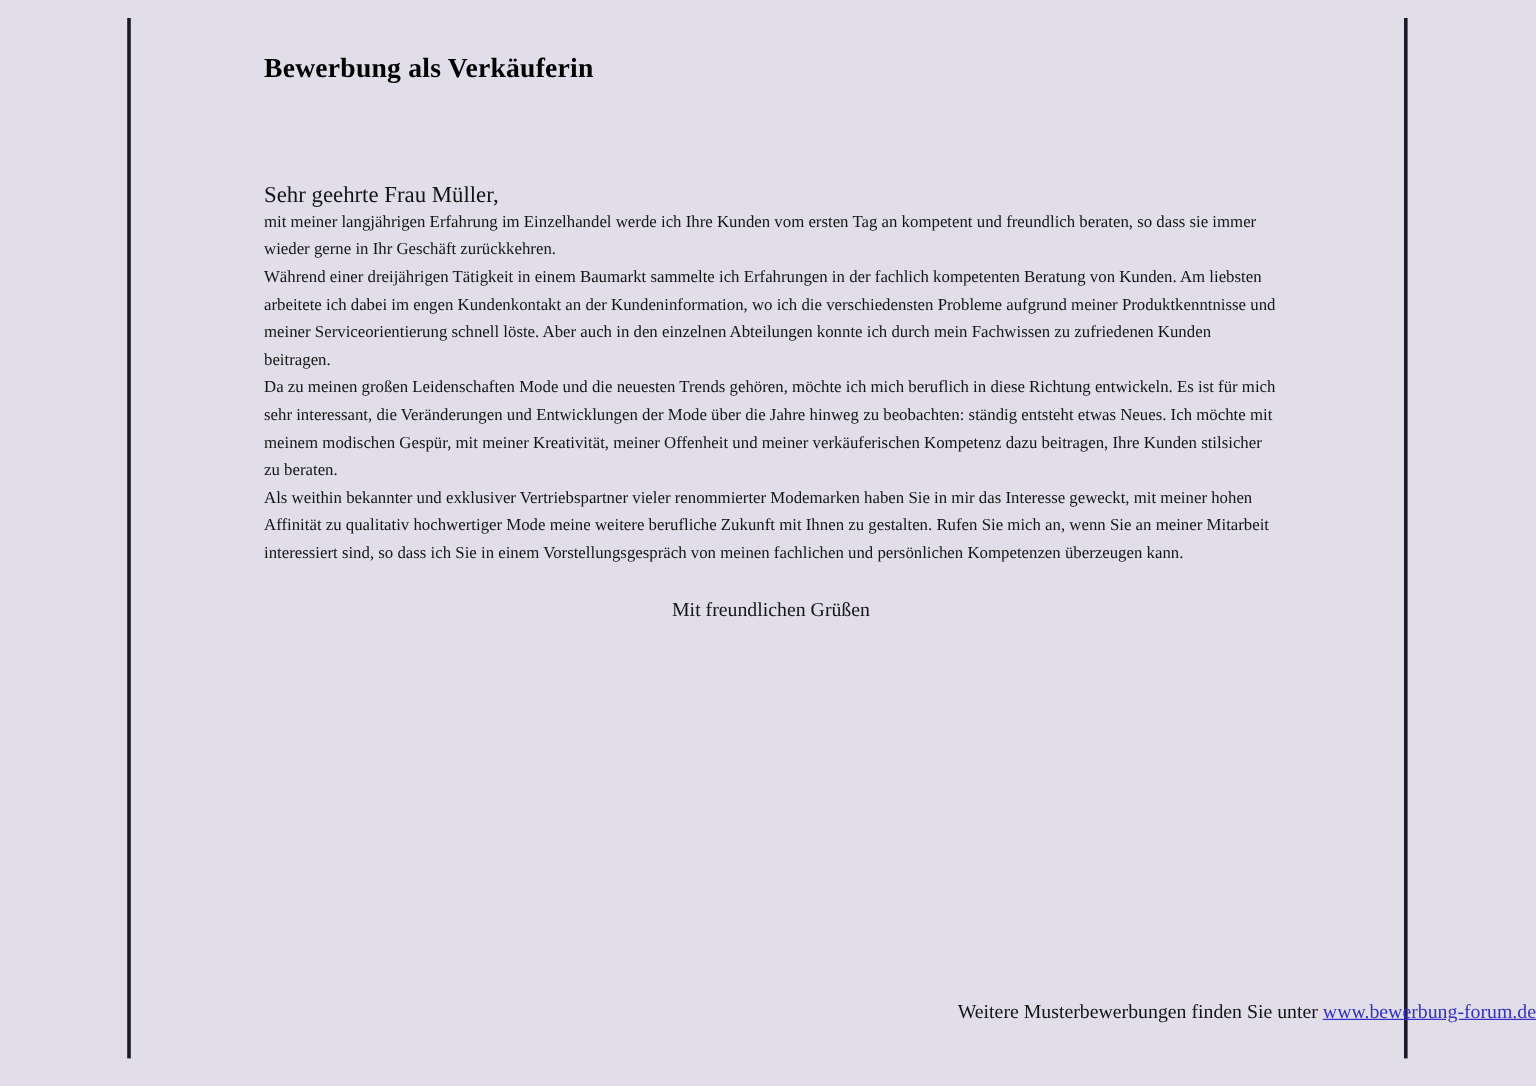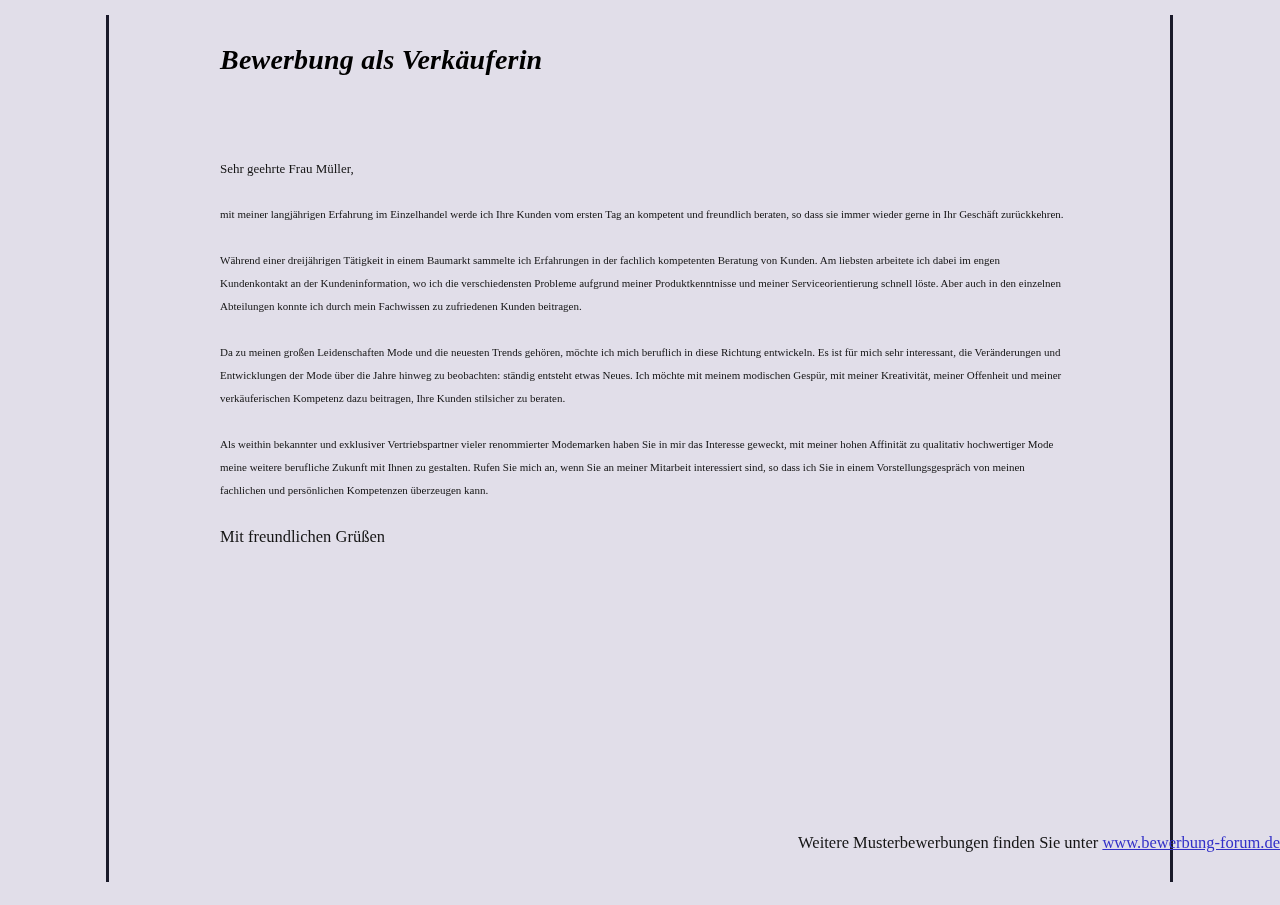--- a/index.html
+++ b/index.html
@@ -34,40 +34,39 @@
   .vline.left  { left: 106px; }
   .vline.right { left: 1170px; }
 
   .content {
     position: absolute;
     left: 220px;
     top: 44px;
     width: 845px;
   }
   .title {
-    font-size: 28px;
+    font-size: 23px;
     font-weight: bold;
     letter-spacing: 0.2px;
     color: #000;
-    font-style: italic;
   }
   .salutation {
     margin-top: 81px;
-    font-size: 13px;
+    font-size: 19px;
     line-height: 23px;
   }
   .body-paragraph {
-    margin-top: 23px;
-    font-size: 11px;
+    font-size: 14px;
     line-height: 23px;
   }
   .closing {
     margin-top: 23px;
     font-size: 16.5px;
     line-height: 23px;
+    text-align: center;
   }
   .footer {
     position: absolute;
     left: 0;
     top: 831px;
     width: 100%;
     text-align: right;
     font-size: 16.5px;
     line-height: 23px;
   }

